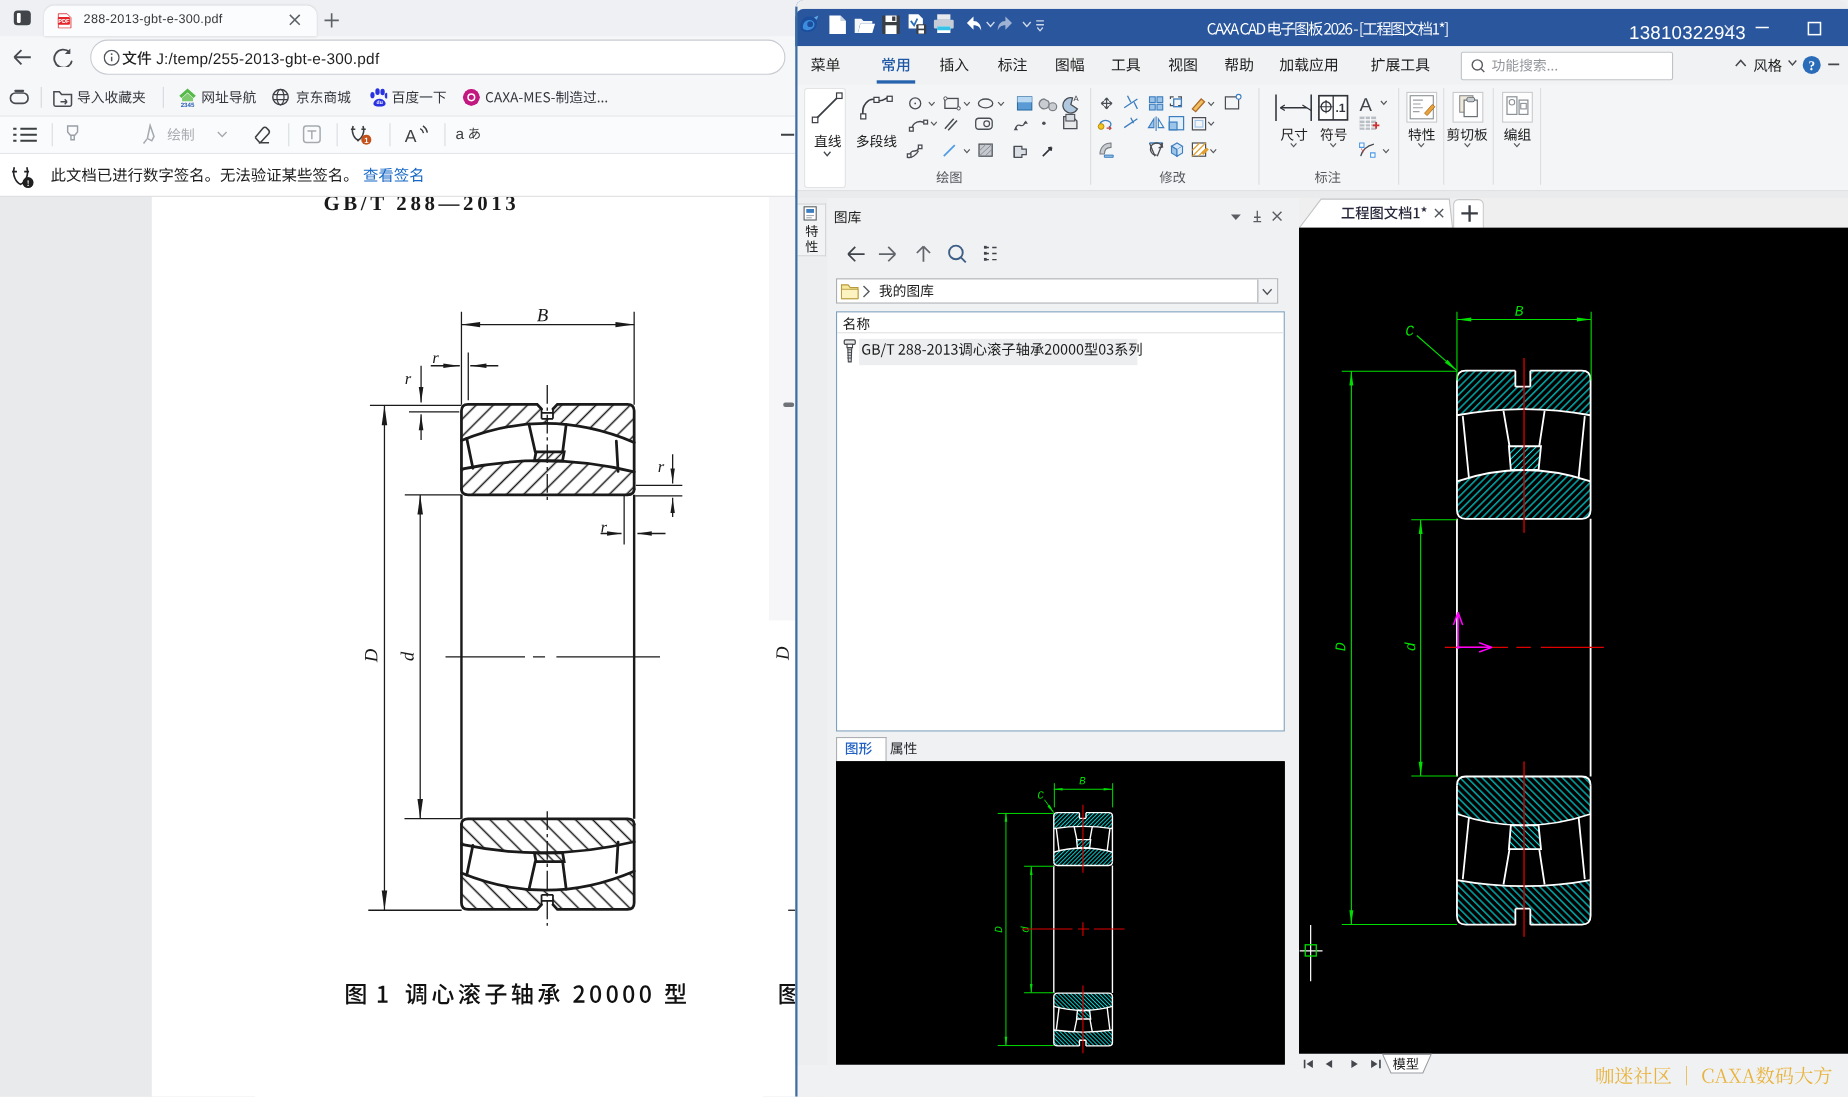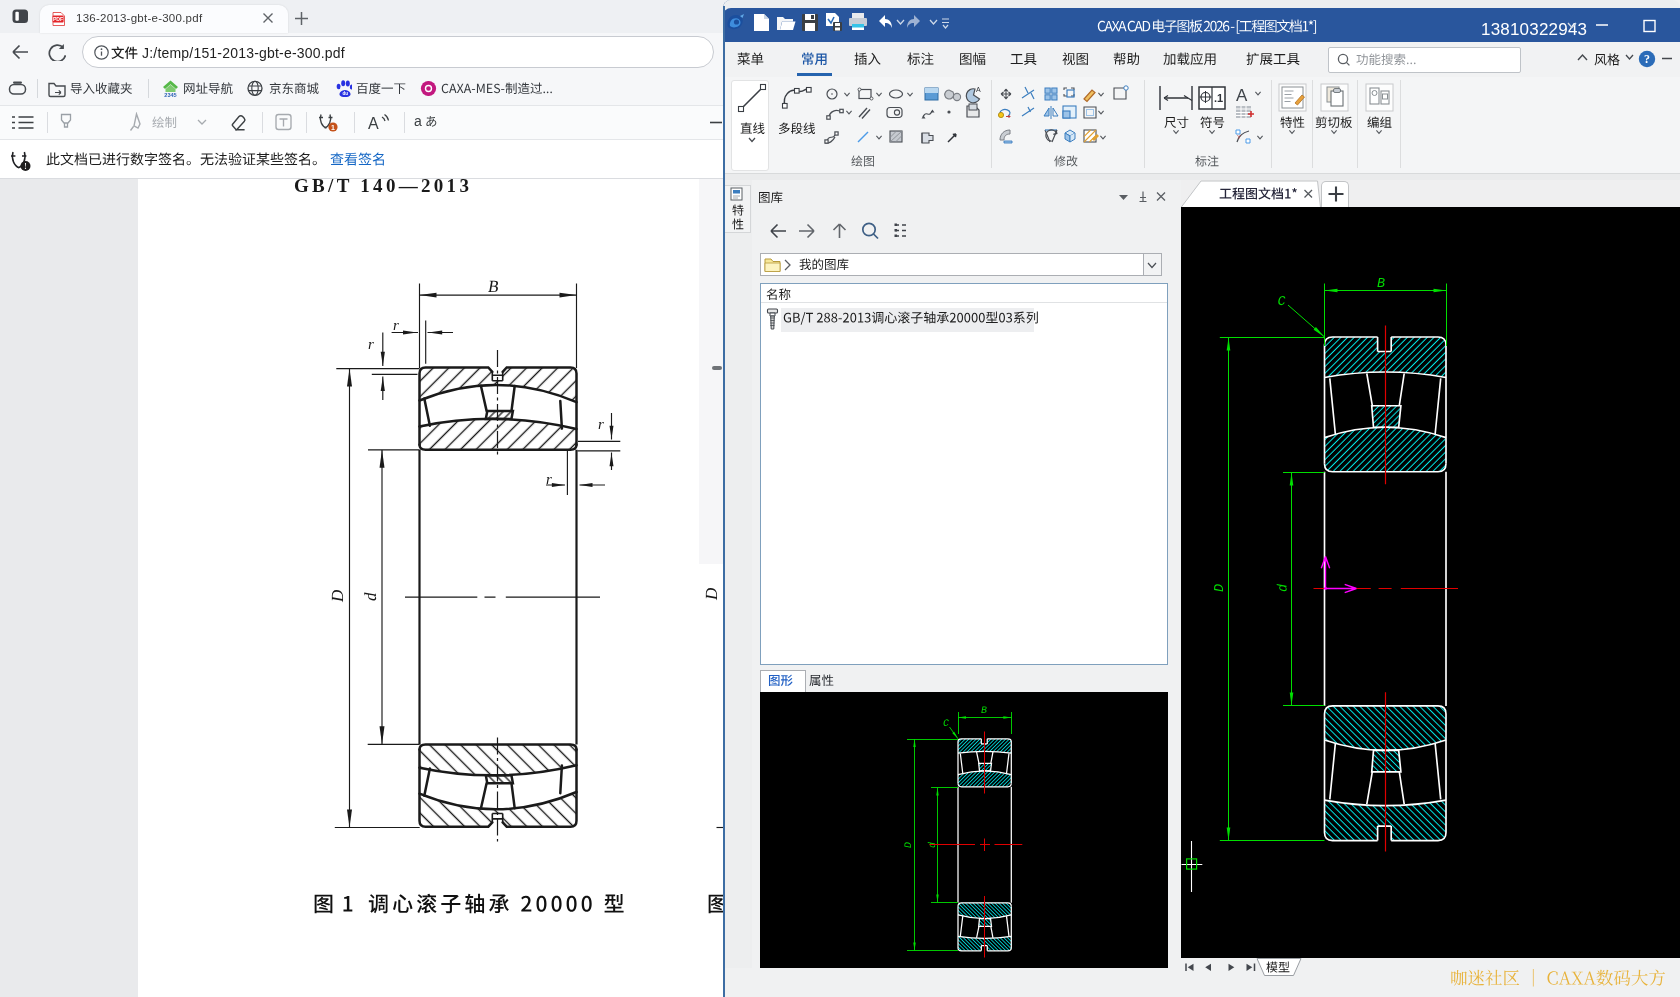--- a/index.html
+++ b/index.html
@@ -9,21 +9,21 @@
 <div style="position:absolute;left:40px;top:5px;width:248px;height:28px;background:#FBFCFE;border-radius:9px 9px 0 0;box-shadow:0 0 2px rgba(0,0,0,0.12);"></div>
 <svg style="position:absolute;left:12px;top:9px;" width="17" height="15" viewBox="12 9 17 15">
     <rect x="12.5" y="9.5" width="15.5" height="13.5" rx="3.5" fill="#41454A"></rect>
     <rect x="15.4" y="11.8" width="3.4" height="9" rx="1" fill="#FFF"></rect>
   </svg>
 <svg style="position:absolute;left:52px;top:11px;" width="14" height="15" viewBox="52 11 14 15">
     <path d="M53 12.5 h8 l3.5 3.5 v9.5 h-11.5 z" fill="#FFF" stroke="#D33" stroke-width="0.8"></path>
     <rect x="52.6" y="15.5" width="11" height="7" rx="1" fill="#E5252A"></rect>
     <text x="58.1" y="20.9" font-family="Liberation Sans" font-weight="bold" font-size="5.2" fill="#FFF" text-anchor="middle">PDF</text>
   </svg>
-<div style="position:absolute;left:76px;top:13px;font-family:'Liberation Sans', sans-serif;font-size:11.5px;color:#3B3B3B;white-space:pre;line-height:1;letter-spacing:0.25px;">136-2013-gbt-e-300.pdf</div>
+<div style="position:absolute;left:76px;top:13px;font-family:'Liberation Sans', sans-serif;font-size:11.5px;color:#3B3B3B;white-space:pre;line-height:1;letter-spacing:0.25px;">288-2013-gbt-e-300.pdf</div>
 <svg style="position:absolute;left:262px;top:12px;" width="12" height="12" viewBox="262 12 12 12">
     <path d="M263.5 13.5 l9 9 M272.5 13.5 l-9 9" stroke="#5F6368" stroke-width="1.4" fill="none"></path>
   </svg>
 <svg style="position:absolute;left:294px;top:11px;" width="15" height="15" viewBox="294 11 15 15">
     <path d="M301.5 12 v13 M295 18.5 h13" stroke="#5F6368" stroke-width="1.5" fill="none"></path>
   </svg>
 <svg style="position:absolute;left:10px;top:44px;" width="20" height="16" viewBox="10 44 20 16">
     <path d="M28 52 H13 M13 52 l6.5 -6.5 M13 52 l6.5 6.5" stroke="#474B50" stroke-width="1.7" fill="none"></path>
   </svg>
 <svg style="position:absolute;left:46px;top:43px;" width="20" height="18" viewBox="46 43 20 18">
@@ -33,21 +33,21 @@
 <div style="position:absolute;left:82px;top:36px;width:632px;height:32px;background:#FFFFFF;border:1px solid #C8CBD1;border-radius:16px;"></div>
 <svg style="position:absolute;left:94px;top:45px;" width="15" height="15" viewBox="94 45 15 15">
     <circle cx="101.5" cy="52.5" r="6.7" stroke="#50555B" stroke-width="1.2" fill="none"></circle>
     <path d="M101.5 51.5 v4.2" stroke="#50555B" stroke-width="1.3"></path>
     <circle cx="101.5" cy="49.2" r="0.9" fill="#50555B"></circle>
   </svg>
 <svg style="position:absolute;left:111.0px;top:45.5px;overflow:visible" width="27" height="16" fill="#1F1F1F">
     <path transform="translate(0.0,11.9) scale(0.01350,-0.01350)" d="M418 823C446 775 474 712 486 671H48V579H204C261 432 336 305 433 201C326 113 193 51 31 7C50 -15 79 -59 90 -82C254 -31 391 38 503 133C612 38 746 -33 908 -77C923 -50 951 -10 972 11C816 49 685 115 577 202C672 303 746 427 800 579H957V671H503L592 699C579 741 547 805 518 853ZM505 267C418 356 350 461 302 579H693C648 454 586 352 505 267Z"></path>
     <path transform="translate(13.5,11.9) scale(0.01350,-0.01350)" d="M316 352V259H597V-84H692V259H959V352H692V551H913V644H692V832H597V644H485C497 686 507 729 516 773L425 792C403 665 361 536 304 455C328 445 368 422 386 409C411 448 434 497 454 551H597V352ZM257 840C205 693 118 546 26 451C42 429 69 378 78 355C105 384 131 416 156 451V-83H247V596C285 666 319 740 346 813Z"></path>
   </svg>
-<div style="position:absolute;left:142px;top:45.5px;font-family:'Liberation Sans', sans-serif;font-size:14px;color:#1F1F1F;white-space:pre;line-height:1;letter-spacing:0.2px;">J:/temp/151-2013-gbt-e-300.pdf</div>
+<div style="position:absolute;left:142px;top:45.5px;font-family:'Liberation Sans', sans-serif;font-size:14px;color:#1F1F1F;white-space:pre;line-height:1;letter-spacing:0.2px;">J:/temp/255-2013-gbt-e-300.pdf</div>
 <svg style="position:absolute;left:8px;top:80px;" width="20" height="17" viewBox="8 80 20 17">
     <rect x="9.5" y="84.5" width="16" height="9.5" rx="4.5" stroke="#474B50" stroke-width="1.5" fill="none"></rect>
     <rect x="13" y="81.5" width="9" height="2.2" rx="1.1" fill="#474B50"></rect>
   </svg>
 <div style="position:absolute;left:37px;top:79px;width:1px;height:19px;background:#D5D8DC;"></div>
 <svg style="position:absolute;left:47px;top:80px;" width="21" height="18" viewBox="47 80 21 18">
     <path d="M49 83.5 h5 l2 2.5 h9 v9 a1.5 1.5 0 0 1 -1.5 1.5 h-13 a1.5 1.5 0 0 1 -1.5 -1.5 z" stroke="#474B50" stroke-width="1.4" fill="none"></path>
     <path d="M55 92.5 h6 m0 0 l-2.2 -2.2 m2.2 2.2 l-2.2 2.2" stroke="#474B50" stroke-width="1.2" fill="none"></path>
   </svg>
 <svg style="position:absolute;left:70.0px;top:81.5px;overflow:visible" width="62" height="14" fill="#33373C">
@@ -195,21 +195,21 @@
     <path transform="translate(252.0,12.3) scale(0.01400,-0.01400)" d="M263 529C314 494 373 446 417 406C300 344 171 299 47 273C61 256 79 224 86 204C141 217 197 233 252 253V-79H327V-27H773V-79H849V340H451C617 429 762 553 844 713L794 744L781 740H427C451 768 473 797 492 826L406 843C347 747 233 636 69 559C87 546 111 519 122 501C217 550 296 609 361 671H733C674 583 587 508 487 445C440 486 374 536 321 572ZM773 42H327V271H773Z"></path>
     <path transform="translate(266.0,12.3) scale(0.01400,-0.01400)" d="M194 244C111 244 42 176 42 92C42 7 111 -61 194 -61C279 -61 347 7 347 92C347 176 279 244 194 244ZM194 -10C139 -10 93 35 93 92C93 147 139 193 194 193C251 193 296 147 296 92C296 35 251 -10 194 -10Z"></path>
   </svg>
 <svg style="position:absolute;left:330.0px;top:151.5px;overflow:visible" width="56" height="16" fill="#1567C5">
     <path transform="translate(0.0,12.3) scale(0.01400,-0.01400)" d="M295 218H700V134H295ZM295 352H700V270H295ZM221 406V80H778V406ZM74 20V-48H930V20ZM460 840V713H57V647H379C293 552 159 466 36 424C52 410 74 382 85 364C221 418 369 523 460 642V437H534V643C626 527 776 423 914 372C925 391 947 420 964 434C838 473 702 556 615 647H944V713H534V840Z"></path>
     <path transform="translate(14.0,12.3) scale(0.01400,-0.01400)" d="M332 214H768V144H332ZM332 267V335H768V267ZM332 92H768V18H332ZM826 832C666 800 362 785 118 783C125 767 132 742 133 725C220 725 314 727 408 731C401 708 394 685 386 662H132V602H364C354 577 343 552 330 527H59V465H296C233 359 147 267 33 202C49 187 71 160 81 143C150 184 209 234 260 291V-82H332V-42H768V-82H843V395H340C355 418 369 441 382 465H941V527H413C425 552 436 577 446 602H883V662H468L491 735C635 744 773 758 874 778Z"></path>
     <path transform="translate(28.0,12.3) scale(0.01400,-0.01400)" d="M424 280C460 215 498 128 512 75L576 101C561 153 521 238 484 302ZM176 252C219 190 266 108 286 57L349 88C329 139 280 219 236 279ZM701 403H294V339H701ZM574 845C548 772 503 701 449 654C460 648 477 638 491 628C388 514 204 420 35 370C52 354 70 329 80 310C152 334 225 365 294 403C370 444 441 493 501 547C606 451 773 362 916 319C927 339 948 367 964 381C816 418 637 502 542 586L563 610L526 629C542 647 558 668 573 690H665C698 647 730 592 744 557L815 575C802 607 774 652 745 690H939V752H611C624 777 635 802 645 828ZM185 845C154 746 99 647 37 583C54 573 85 554 99 542C133 582 167 633 197 690H241C266 646 289 593 299 558L366 578C358 608 338 651 316 690H477V752H227C237 777 247 802 256 827ZM759 297C717 200 658 91 600 13H63V-54H934V13H686C734 91 786 190 827 277Z"></path>
     <path transform="translate(42.0,12.3) scale(0.01400,-0.01400)" d="M263 529C314 494 373 446 417 406C300 344 171 299 47 273C61 256 79 224 86 204C141 217 197 233 252 253V-79H327V-27H773V-79H849V340H451C617 429 762 553 844 713L794 744L781 740H427C451 768 473 797 492 826L406 843C347 747 233 636 69 559C87 546 111 519 122 501C217 550 296 609 361 671H733C674 583 587 508 487 445C440 486 374 536 321 572ZM773 42H327V271H773Z"></path>
   </svg>
 <div style="position:absolute;left:138px;top:179px;width:602px;height:30px;overflow:hidden;">
-    <div style="position:absolute;left:156px;top:-3.5px;font-family:&quot;Liberation Serif&quot;;font-weight:bold;font-size:19px;letter-spacing:3.3px;color:#1A1A1A;white-space:pre;line-height:1;">GB/T 140—2013</div>
+    <div style="position:absolute;left:156px;top:-3.5px;font-family:&quot;Liberation Serif&quot;;font-weight:bold;font-size:19px;letter-spacing:3.3px;color:#1A1A1A;white-space:pre;line-height:1;">GB/T 288—2013</div>
   </div>
 <svg style="position:absolute;left:138px;top:179px;" width="602" height="818" viewBox="138 179 602 818">
     <defs>
       <pattern id="hb" width="11" height="11" patternUnits="userSpaceOnUse" patternTransform="rotate(-45)">
         <rect width="11" height="11" fill="#FFF"></rect>
         <path d="M-2 5.5 H14" stroke="#151515" stroke-width="1.35"></path>
       </pattern>
       <pattern id="hbf" width="5.6" height="5.6" patternUnits="userSpaceOnUse" patternTransform="rotate(-45)">
         <rect width="5.6" height="5.6" fill="#FFF"></rect>
         <path d="M-2 2.8 H8" stroke="#151515" stroke-width="1.25"></path>

